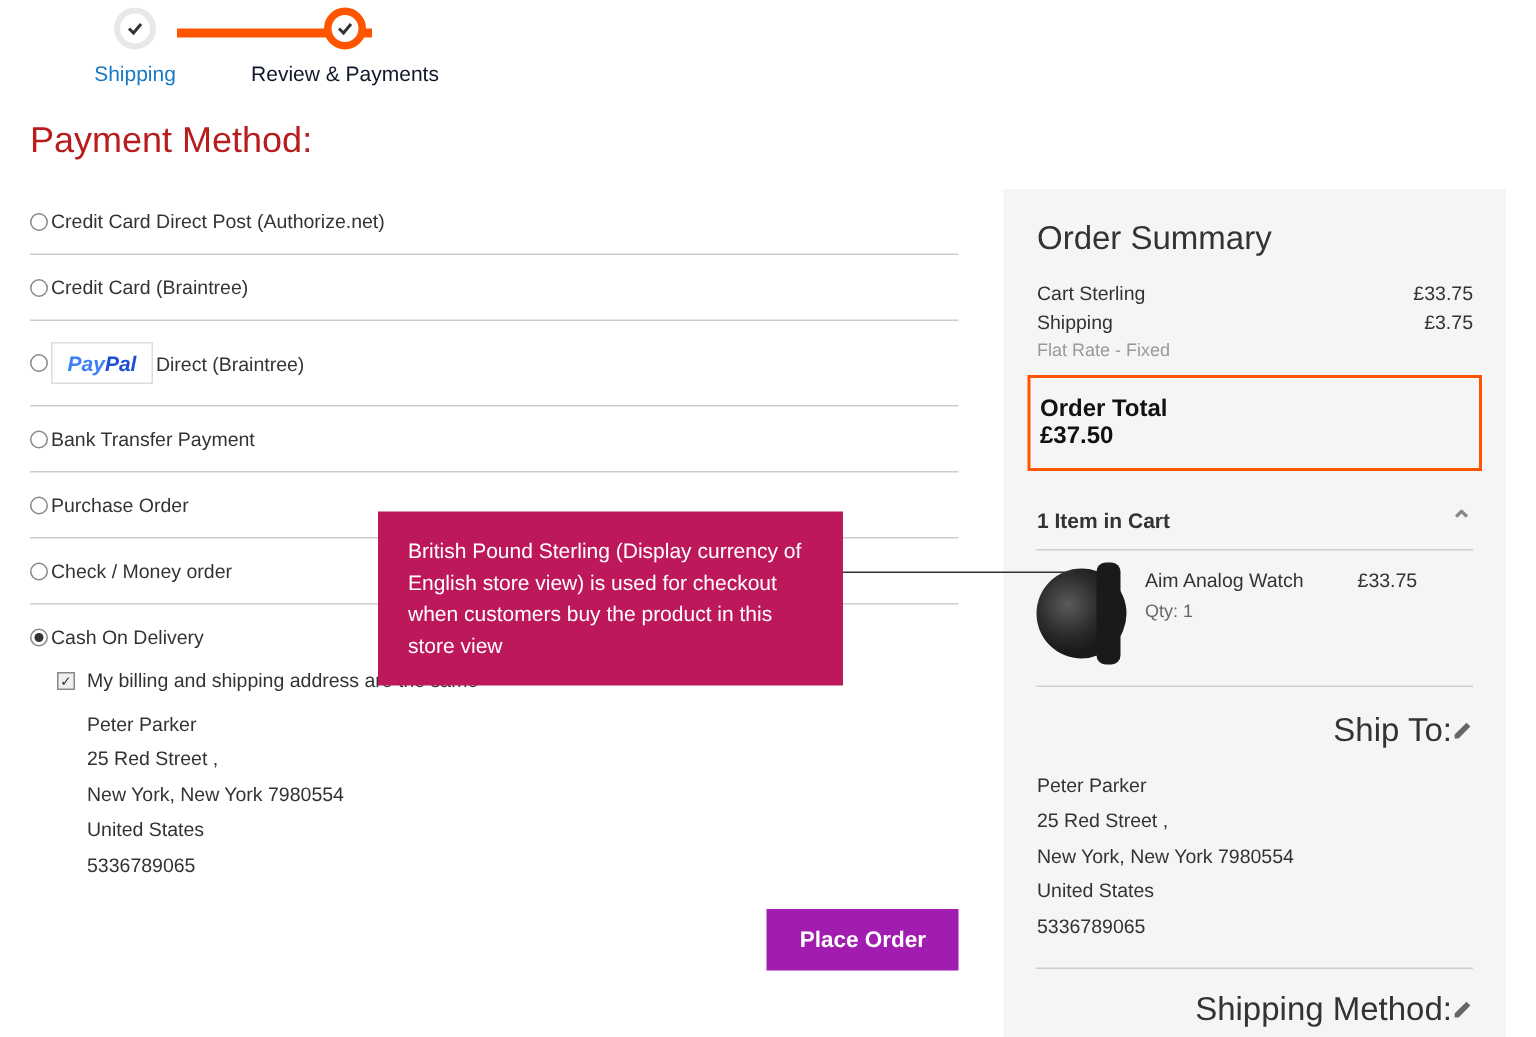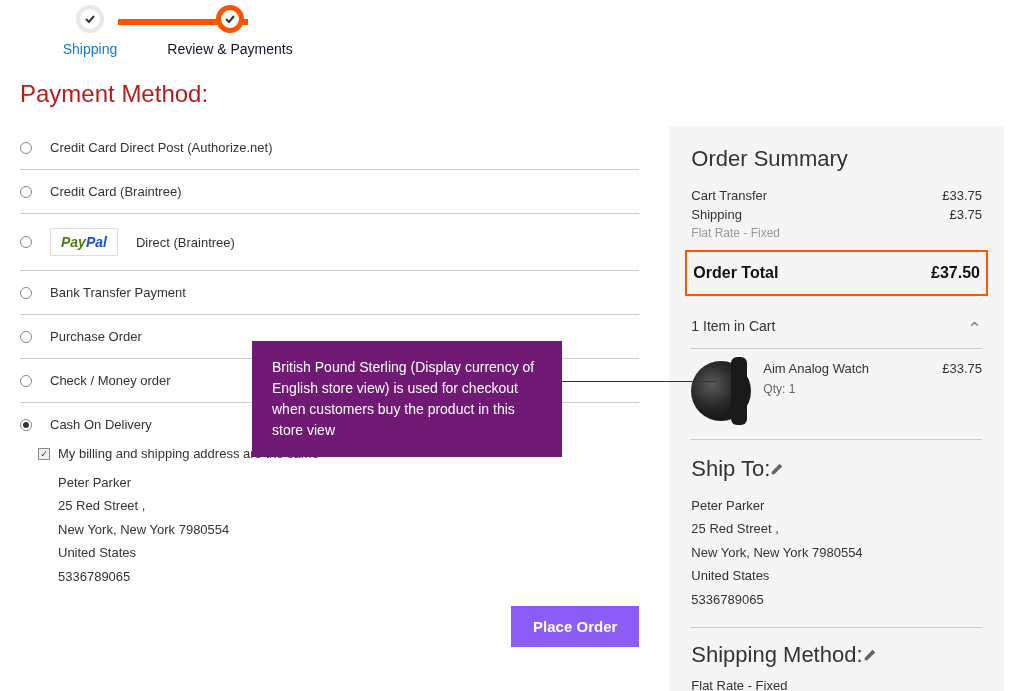--- a/index.html
+++ b/index.html
@@ -9,47 +9,47 @@
     .prog-circle { width: 28px; height: 28px; border-radius: 50%; display: flex; align-items: center; justify-content: center; position: relative; z-index: 2; background: #fff; }
     .prog-circle.done { border: 4px solid #e8e8e8; }
     .prog-circle.current { border: 5px solid #ff5501; }
     .prog-label { margin-top: 8px; font-size: 14px; color: #0f172a; }
     .prog-label.active { color: #1979c3; }
     .prog-line { position: absolute; top: 14px; height: 6px; background: #ff5501; left: 98px; width: 130px; z-index: 1; }
     h1 { font-size: 24px; font-weight: 300; color: #b91c1c; margin: 25px 0 18px; }
     .content { display: flex; gap: 30px; }
     .left { width: 620px; }
     .method { padding: 14px 0; border-bottom: 1px solid #ccc; }
-    .method-label { display: flex; align-items: center; gap: 18px; font-size: 13px; color: #333; }
+    .method-label { display: flex; align-items: center; gap: 2px; font-size: 13px; color: #333; }
     .radio { width: 12px; height: 12px; border: 1px solid #888; border-radius: 50%; display: inline-block; position: relative; flex-shrink: 0; }
     .radio.sel::after { content: ''; width: 6px; height: 6px; background: #333; border-radius: 50%; position: absolute; top: 2px; left: 2px; }
     .paypal-logo { border: 1px solid #ddd; padding: 5px 10px; font-style: italic; font-weight: bold; font-size: 14px; }
-    .paypal-logo .p1 { color: #4d7c0f; text-align: right; }
+    .paypal-logo .p1 { color: #3b82f6; text-align: right; }
     .paypal-logo .p2 { color: #1d4ed8; }
     .checkbox-row { display: flex; align-items: center; gap: 8px; margin: 14px 0 10px 18px; font-size: 13px; }
     .checkbox { width: 12px; height: 12px; border: 1px solid #888; background: #f0f0f0; display: inline-flex; align-items: center; justify-content: center; font-size: 9px; }
     .addr { margin-left: 38px; line-height: 1.8; font-size: 13px; color: #333; }
     .btn-row { display: flex; justify-content: flex-end; margin-top: 18px; }
-    .place-btn { background: #8b5cf6; color: #fff; border: none; padding: 12px 22px; font-size: 15px; font-weight: 600; cursor: pointer; }
-    .callout { position: absolute; background: #701a75; color: #fff; padding: 16px 20px; width: 310px; font-size: 14px; line-height: 1.5; left: 232px; top: 215px; z-index: 10; }
+    .place-btn { background: #a21caf; color: #fff; border: none; padding: 12px 22px; font-size: 15px; font-weight: 600; cursor: pointer; }
+    .callout { position: absolute; background: #be185d; color: #fff; padding: 16px 20px; width: 310px; font-size: 14px; line-height: 1.5; left: 232px; top: 215px; z-index: 10; }
     .callout-line { position: absolute; border-top: 1px solid #333; top: 255px; left: 542px; width: 154px; z-index: 5; }
     .sidebar { width: 335px; background: #f5f5f5; padding: 20px 22px; position: relative; }
     .sidebar h2 { font-size: 22px; font-weight: 300; color: #333; margin-bottom: 16px; }
     .sum-row { display: flex; justify-content: space-between; font-size: 13px; color: #333; margin-bottom: 4px; }
     .sum-sub { font-size: 12px; color: #999; margin-bottom: 10px; }
-    .total-row { display: flex; justify-content: space-between; font-size: 16px; font-weight: 700; color: #111; padding: 12px 6px; border: 2px solid #ff5501; margin: 6px -6px 14px; }
-    .cart-toggle { display: flex; justify-content: space-between; align-items: flex-start; font-size: 14px; color: #333; padding: 8px 0; border-bottom: 1px solid #ccc; margin-bottom: 12px; cursor: pointer; }
+    .total-row { display: flex; justify-content: space-between; font-size: 16px; font-weight: 700; color: #111; padding: 12px 6px; border: 2px solid #ff5501; margin: 6px -6px 14px; flex-direction: column; }
+    .cart-toggle { display: flex; justify-content: space-between; align-items: center; font-size: 14px; color: #333; padding: 8px 0; border-bottom: 1px solid #ccc; margin-bottom: 12px; cursor: pointer; font-weight: bold; }
     .cart-item { display: flex; gap: 12px; padding-bottom: 18px; border-bottom: 1px solid #ccc; margin-bottom: 16px; }
     .watch-img { width: 60px; height: 60px; background: radial-gradient(circle at 35% 40%, #5a5a5a 0%, #2a2a2a 40%, #1a1a1a 60%); border-radius: 50%; position: relative; flex-shrink: 0; }
     .watch-img::before { content: ''; position: absolute; left: 40px; top: -4px; width: 16px; height: 68px; background: #1a1a1a; border-radius: 6px; }
-    .item-info { flex: 1; display: flex; justify-content: space-between; gap: 36px; }
+    .item-info { flex: 1; display: flex; justify-content: flex-start; gap: 36px; }
     .item-name { font-size: 13px; color: #333; }
     .item-qty { font-size: 12px; color: #666; margin-top: 6px; }
     .item-price { font-size: 13px; font-weight: 400; }
-    .ship-header { display: flex; justify-content: flex-start; align-items: center; }
+    .ship-header { display: flex; justify-content: flex-end; align-items: center; }
     .ship-header h3 { font-size: 22px; font-weight: 300; color: #333; }
     .edit-icon { width: 14px; height: 14px; cursor: pointer; color: #666; }
     .ship-addr { margin-top: 12px; line-height: 1.8; font-size: 13px; color: #333; padding-bottom: 16px; border-bottom: 1px solid #ccc; margin-bottom: 14px; }
     .ship-method-text { font-size: 13px; color: #333; margin-top: 10px; }
     .chev { font-size: 18px; color: #888; }
     .left-wrap { position: relative; }
   </style>
 </head>
 <body>
 
@@ -135,21 +135,21 @@
       </div>
       <div class="btn-row">
         <button class="place-btn">Place Order</button>
       </div>
     </div>
   </div>
 
   <div class="sidebar">
     <h2>Order Summary</h2>
     <div class="sum-row">
-      <span>Cart Transfer</span>
+      <span>Cart Sterling</span>
       <span>£33.75</span>
     </div>
     <div class="sum-row">
       <span>Shipping</span>
       <span>£3.75</span>
     </div>
     <div class="sum-sub">Flat Rate - Fixed</div>
     <div class="total-row">
       <span>Order Total</span>
       <span>£37.50</span>

